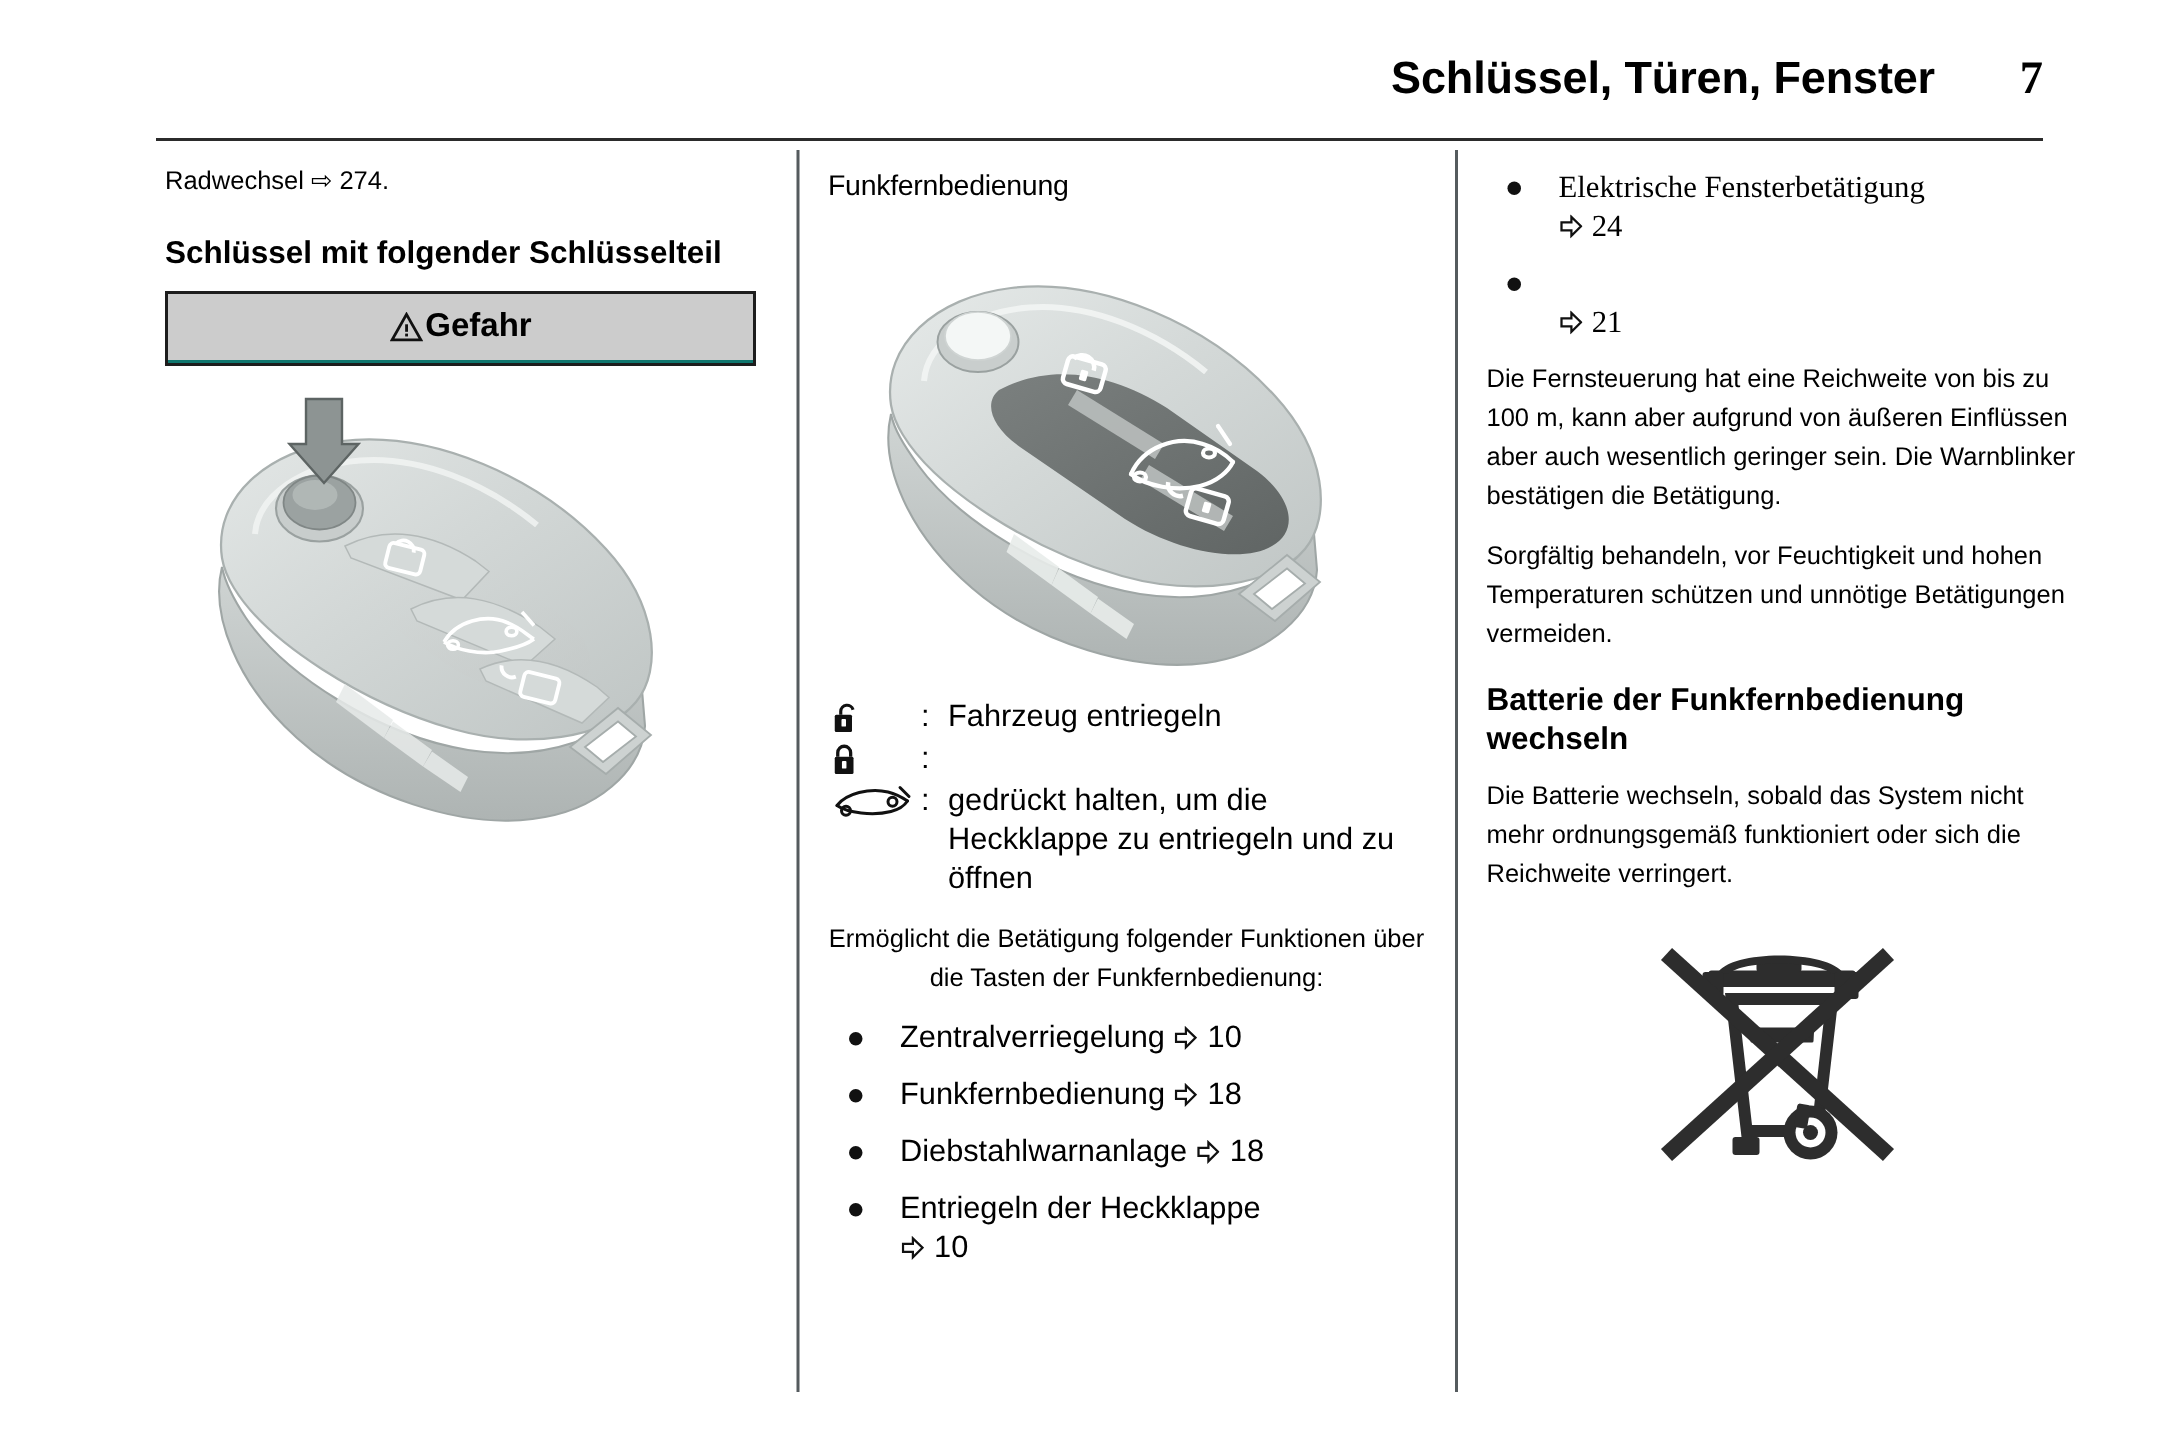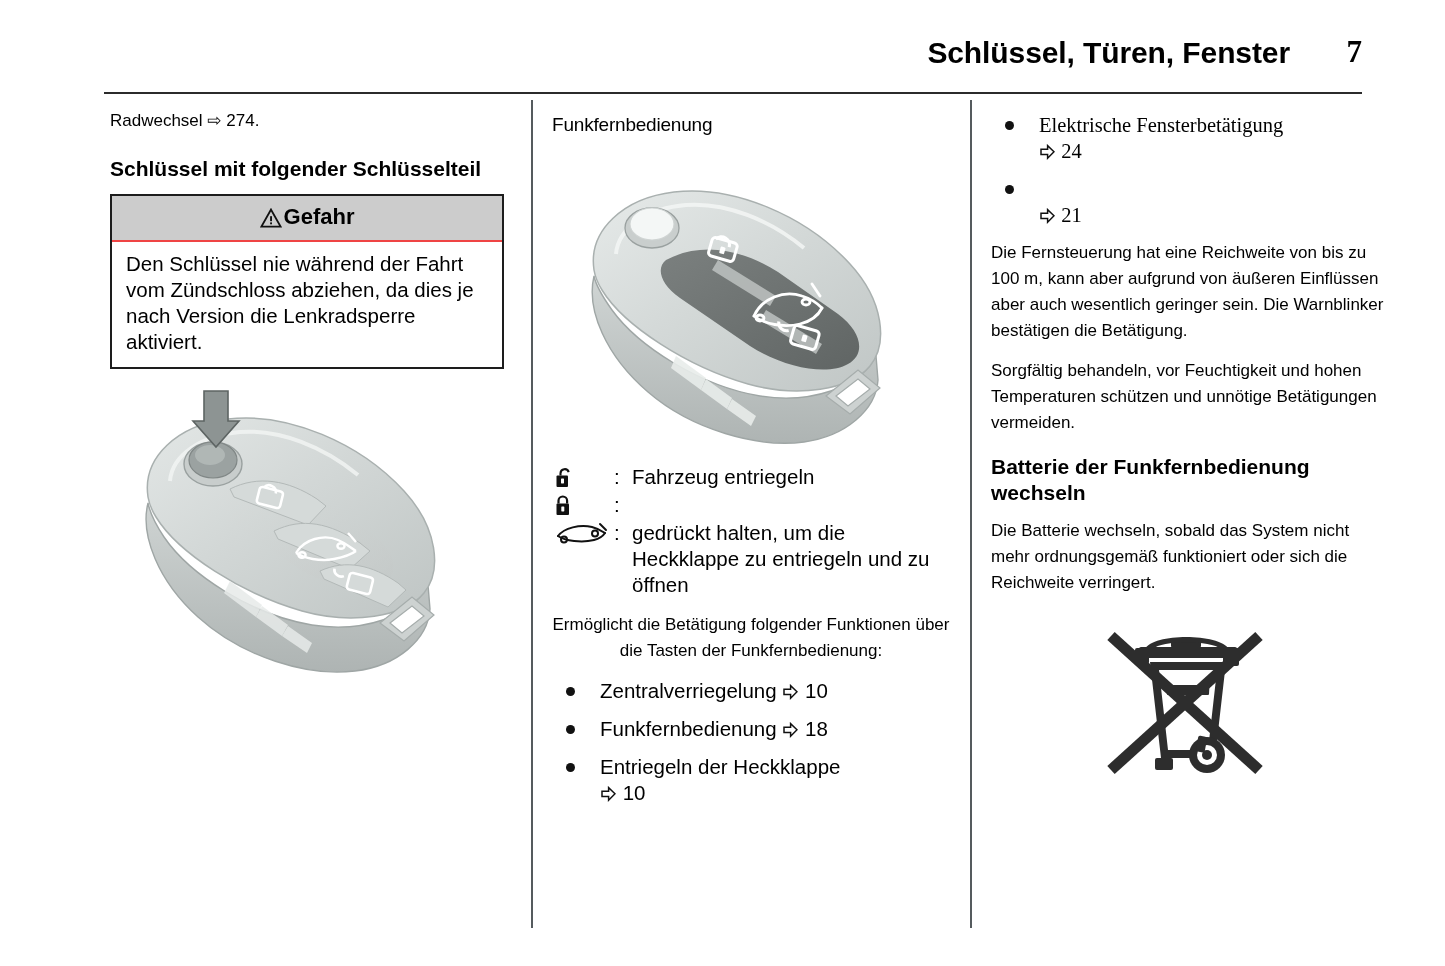--- a/index.html
+++ b/index.html
@@ -104,21 +104,21 @@
   
   .warn-box {
     border: 2px solid #1d1d1d;
     margin-top: 6px;
     margin-bottom: 16px;
     width: 394px;
     box-sizing: border-box;
   }
   .warn-title {
     background: #cccccc;
-    border-bottom: 2px solid #ef4444;
+    border-bottom: 2px solid #0f766e;
     text-align: center;
     font-size: 22px;
     font-weight: bold;
     padding: 8px 0 10px 0;
     display: flex;
     align-items: center;
     justify-content: center;
     gap: 2px;
   }
   .warn-title .tri {
@@ -222,21 +222,20 @@
       <div class="warn-title">
         <span class="tri">
           <svg width="22" height="20" viewBox="0 0 22 20">
             <path d="M11 1.6 L20.6 18.6 L1.4 18.6 Z" fill="none" stroke="#111" stroke-width="1.9" stroke-linejoin="miter"></path>
             <rect x="10.1" y="8.2" width="1.9" height="5" fill="#111"></rect>
             <rect x="10.1" y="14.4" width="1.9" height="1.9" fill="#111"></rect>
           </svg>
         </span>
         <span>Gefahr</span>
       </div>
-      <div class="warn-body">Den Schlüssel nie während der Fahrt vom Zündschloss abziehen, da dies je nach Version die Lenkradsperre aktiviert.</div>
     </div>
 
     <div class="fig fig-key1">
       <svg width="390" height="300" viewBox="0 0 390 300">
         <defs>
           <linearGradient id="bodyG1" x1="0" y1="0" x2="1" y2="1">
             <stop offset="0%" stop-color="#e3e7e6"></stop>
             <stop offset="45%" stop-color="#d2d7d6"></stop>
             <stop offset="100%" stop-color="#bfc5c4"></stop>
           </linearGradient>
@@ -433,20 +432,30 @@
         <span>Funkfernbedienung</span>
         <span class="arrowref">
           <svg width="15" height="16" viewBox="0 0 15 16">
               <path d="M1 5.2 H7.6 V1.6 L14 7.8 L7.6 14.2 V10.6 H1 Z" fill="none" stroke="#111" stroke-width="1.5"></path>
             </svg>
         </span>
         <span>18</span>
       </li>
       <li>
         <span class="dot"></span>
+        <span>Diebstahlwarnanlage</span>
+        <span class="arrowref">
+          <svg width="15" height="16" viewBox="0 0 15 16">
+              <path d="M1 5.2 H7.6 V1.6 L14 7.8 L7.6 14.2 V10.6 H1 Z" fill="none" stroke="#111" stroke-width="1.5"></path>
+            </svg>
+        </span>
+        <span>18</span>
+      </li>
+      <li>
+        <span class="dot"></span>
         <span>Entriegeln der Heckklappe</span><br>
         <span class="arrowref">
           <svg width="15" height="16" viewBox="0 0 15 16">
               <path d="M1 5.2 H7.6 V1.6 L14 7.8 L7.6 14.2 V10.6 H1 Z" fill="none" stroke="#111" stroke-width="1.5"></path>
             </svg>
         </span>
         <span>10</span>
       </li>
     </ul>
   </div>

